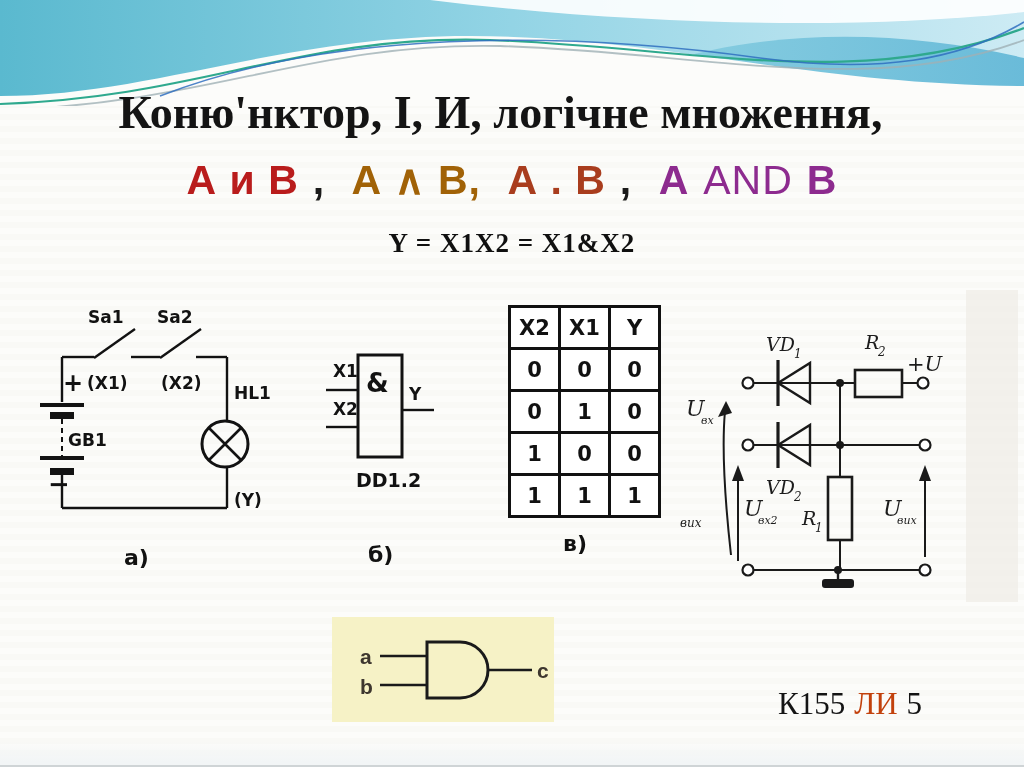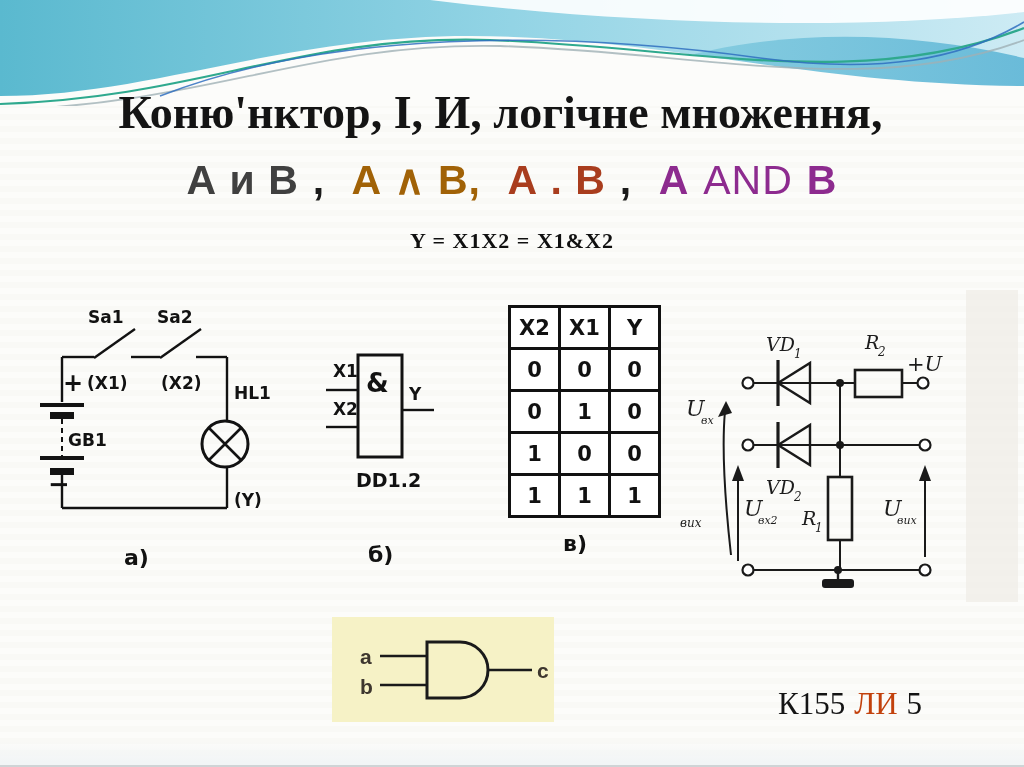--- a/index.html
+++ b/index.html
@@ -19,28 +19,28 @@
     position:absolute; top:86px; left:0; width:1001px; text-align:center;
     font-family:"Liberation Serif",serif; font-weight:bold; font-size:46px; color:#141414;
     white-space:nowrap;
   }
   .subtitle {
     position:absolute; top:156px; left:0; width:1024px; text-align:center;
     font-size:41px; font-weight:bold; white-space:nowrap; letter-spacing:1px;
   }
   .subtitle span { margin:0 7px; }
   .sep { color:#1b1b1b; }
-  .c-blue  { color:#404040; }
+  .c-blue  { color:#b91c1c; }
   .c-green { color:#a16207; }
   .c-rust  { color:#a93d1e; }
   .c-purple{ color:#8d2b8f; }
   .w-normal{ font-weight:400; }
   .formula {
     position:absolute; top:228px; left:0; width:1024px; text-align:center;
-    font-family:"Liberation Serif",serif; font-weight:bold; font-size:22px; color:#101010;
+    font-family:"Liberation Serif",serif; font-weight:bold; font-size:27px; color:#101010;
     letter-spacing:1px;
   }
   .fig { position:absolute; }
   .fig text { font-family:"DejaVu Sans",sans-serif; font-weight:bold; fill:#121212; }
   .fig .it { font-family:"DejaVu Serif",serif; font-style:italic; font-weight:normal; fill:#1c1c1c; }
   .truth { position:absolute; left:508px; top:305px; }
   .truth table { border-collapse:collapse; background:#fff; }
   .truth th, .truth td {
     width:50px; height:42px; border:3px solid #111; text-align:center;
     font-size:21px; font-weight:bold; font-family:"DejaVu Sans",sans-serif; color:#111;

